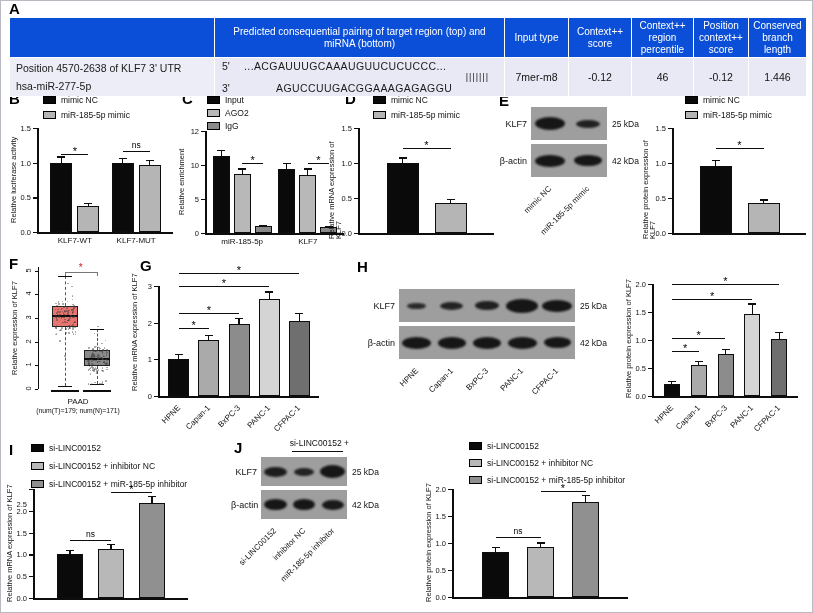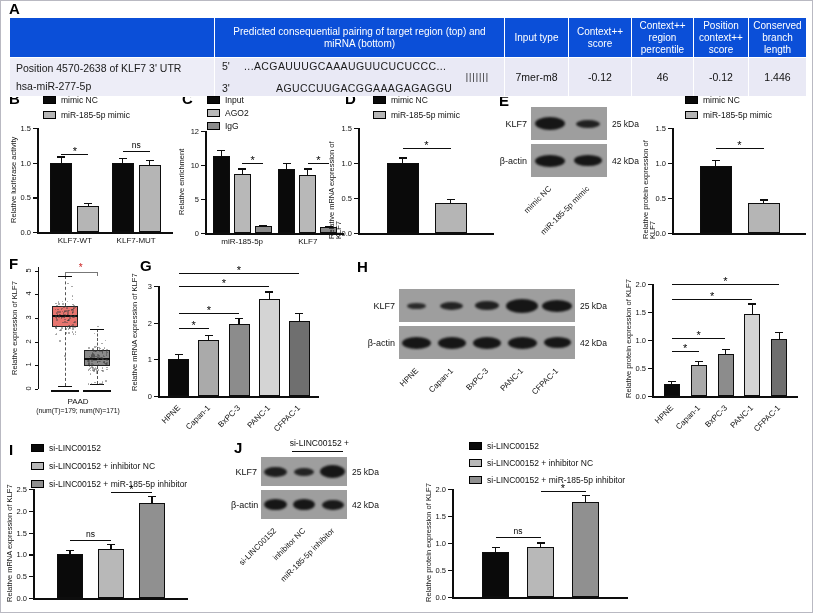--- a/index.html
+++ b/index.html
@@ -388,21 +388,21 @@
       <div class="tlab" style="left: 4px; top: 111px; width: 22px;">0.0</div>
       <div class="axln" style="left: 28px; top: 93.2px; width: 4px; height: 1.2px;"></div>
       <div class="tlab" style="left: 4px; top: 89.2px; width: 22px;">0.5</div>
       <div class="axln" style="left: 28px; top: 71.4px; width: 4px; height: 1.2px;"></div>
       <div class="tlab" style="left: 4px; top: 67.4px; width: 22px;">1.0</div>
       <div class="axln" style="left: 28px; top: 49.6px; width: 4px; height: 1.2px;"></div>
       <div class="tlab" style="left: 4px; top: 45.6px; width: 22px;">1.5</div>
       <div class="axln" style="left: 28px; top: 27.8px; width: 4px; height: 1.2px;"></div>
       <div class="tlab" style="left: 4px; top: 23.8px; width: 22px;">2.0</div>
       <div class="axln" style="left: 28px; top: 6px; width: 4px; height: 1.2px;"></div>
-      <div class="tlab" style="left: 4px; top: 2px; width: 22px;">2.5</div>
+      <div class="tlab" style="left: 4px; top: 17px; width: 22px;">2.5</div>
       <div class="ylab" style="left: 3px; top: 0px; height: 121px;">Relative mRNA expression of KLF7</div>
       <div class="bar" style="left: 56px; top: 71.4px; width: 26px; height: 43.6px; background: rgb(10, 10, 10);"></div>
       <div class="axln" style="left: 68.4px; top: 67.04px; width: 1.2px; height: 5.36px;"></div>
       <div class="axln" style="left: 65px; top: 67.04px; width: 8px; height: 1.2px;"></div>
       <div class="bar" style="left: 97px; top: 66.168px; width: 26px; height: 48.832px; background: rgb(184, 184, 184);"></div>
       <div class="axln" style="left: 109.4px; top: 60.5px; width: 1.2px; height: 6.668px;"></div>
       <div class="axln" style="left: 106px; top: 60.5px; width: 8px; height: 1.2px;"></div>
       <div class="bar" style="left: 138px; top: 20.388px; width: 26px; height: 94.612px; background: rgb(144, 144, 144);"></div>
       <div class="axln" style="left: 150.4px; top: 12.976px; width: 1.2px; height: 8.412px;"></div>
       <div class="axln" style="left: 147px; top: 12.976px; width: 8px; height: 1.2px;"></div>

